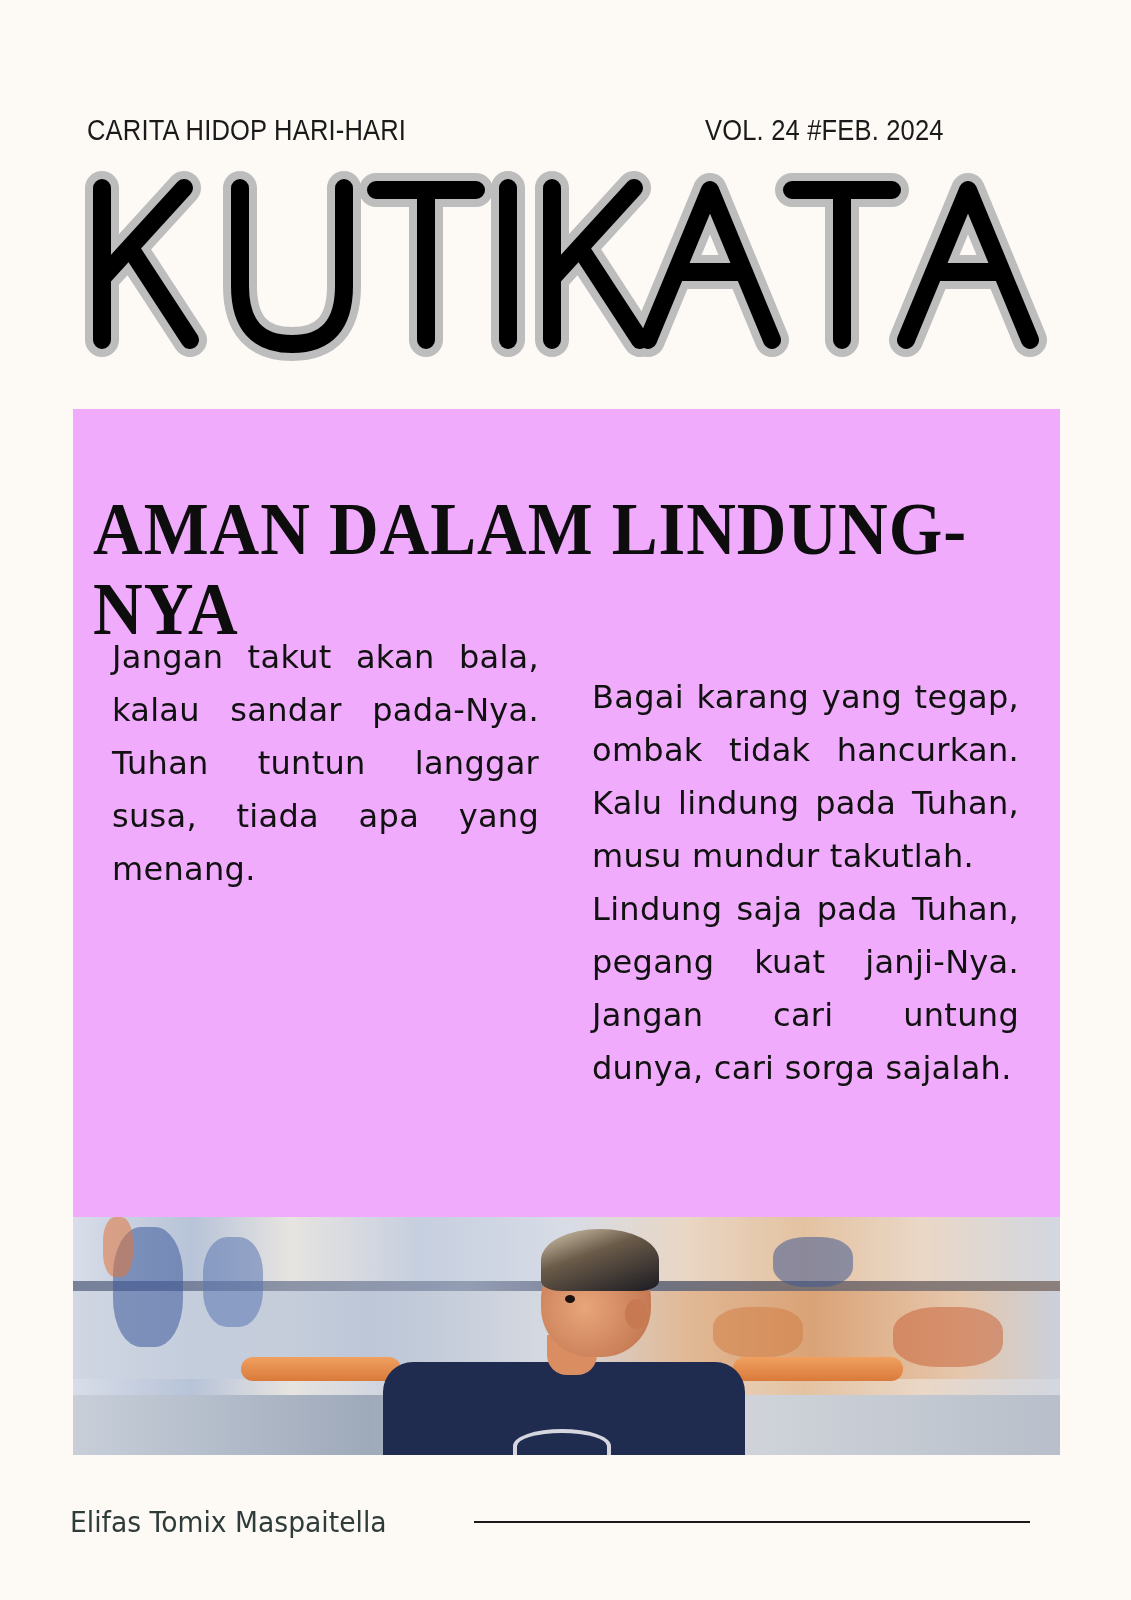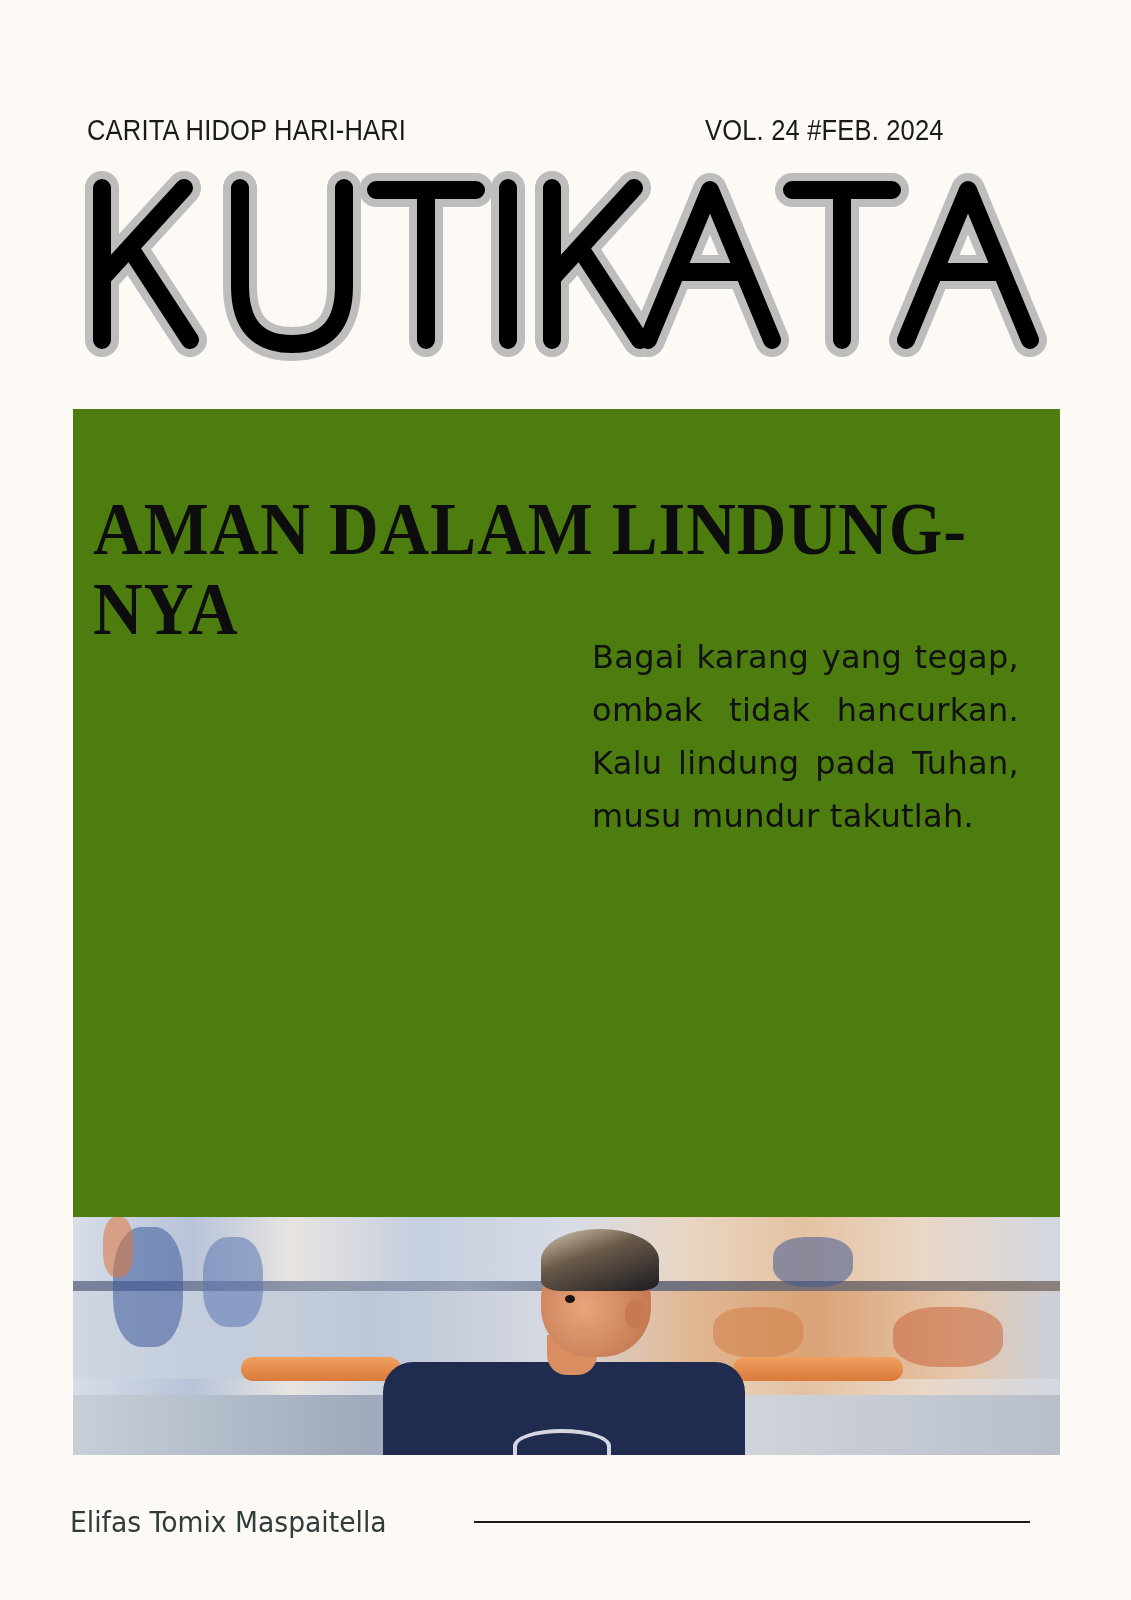--- a/index.html
+++ b/index.html
@@ -14,39 +14,39 @@
     font-family:"Liberation Sans", sans-serif;
     font-size:29px; letter-spacing:0.2px; color:#1a1a1a;
     transform:scaleX(0.88); transform-origin:left top;
   }
   .kicker.left { left:87px; }
   .kicker.right { left:705px; }
   .masthead { position:absolute; left:80px; top:168px; width:960px; height:190px; }
   .masthead svg { width:100%; height:100%; overflow:visible; }
   .panel {
     position:absolute; left:73px; top:409px; width:987px; height:808px;
-    background:#4d7c0f;
+    background:#f0abfc;
   }
   .headline {
     position:absolute; left:20px; top:30px; width:960px;
     font-family:"Liberation Serif", serif;
     font-size:74px; line-height:80px; color:#0d0d0d;
     letter-spacing:1px;
     transform:scaleX(0.93); transform-origin:left top;
     white-space:pre-line;
   }
   .col {
     position:absolute; top:222px; width:427px;
     font-family:"DejaVu Sans", sans-serif;
     font-size:32px; line-height:53px; color:#111;
     text-align:justify; text-align-last:left;
     letter-spacing:0.3px;
   }
   .col.left { left:39px; }
-  .col.right { left:519px; }
+  .col.right { left:519px;margin-top:40px; }
   .col p { margin:0; }
   .photo {
     position:absolute; left:73px; top:1217px; width:987px; height:238px;
     overflow:hidden;
     background:
       linear-gradient(180deg, rgba(255,255,255,0) 0%, rgba(255,255,255,0) 100%),
       linear-gradient(90deg,#d8dde8 0%,#b7c3d8 12%,#e7e4e1 22%,#c6cfdf 35%,#d7dce6 50%,#e9d6c4 62%,#e4c2a1 74%,#ead7c6 86%,#d2d7e1 100%);
   }
   .band1 { position:absolute; left:0; right:0; top:64px; height:10px; background:linear-gradient(90deg,#4e5a78,#7b869f 40%,#3c4660 60%,#6d5a51 100%); opacity:.7; }
   .band2 { position:absolute; left:0; right:0; top:74px; height:88px; background:linear-gradient(90deg,#cfd6e2 0%,#b9c4d6 30%,#d5d8df 48%,#e0b48e 62%,#d89d6f 75%,#e6c4a6 90%,#c9cfdb 100%); opacity:.85; }
@@ -101,23 +101,25 @@
         </g>
       </g>
     </svg>
   </div>
 
   <section class="panel">
     <h1 class="headline">AMAN DALAM LINDUNG-
 NYA</h1>
 
     <div class="col left">
+      <p>Jangan takut akan bala, kalau sandar pada-Nya. Tuhan tuntun langgar susa, tiada apa yang menang.</p>
     </div>
     <div class="col right">
       <p>Bagai karang yang tegap, ombak tidak hancurkan. Kalu lindung pada Tuhan, musu mundur takutlah.</p>
+      <p>Lindung saja pada Tuhan, pegang kuat janji-Nya. Jangan cari untung dunya, cari sorga sajalah.</p>
     </div>
   </section>
 
   <div class="photo">
     <div class="band1"></div>
     <div class="band2"></div>
     <div class="band3"></div>
     <div class="blot" style="left:40px;top:10px;width:70px;height:120px;background:#3d5a9a;"></div>
     <div class="blot" style="left:130px;top:20px;width:60px;height:90px;background:#5b76b0;"></div>
     <div class="blot" style="left:30px;top:0;width:30px;height:60px;background:#e0753a;"></div>

